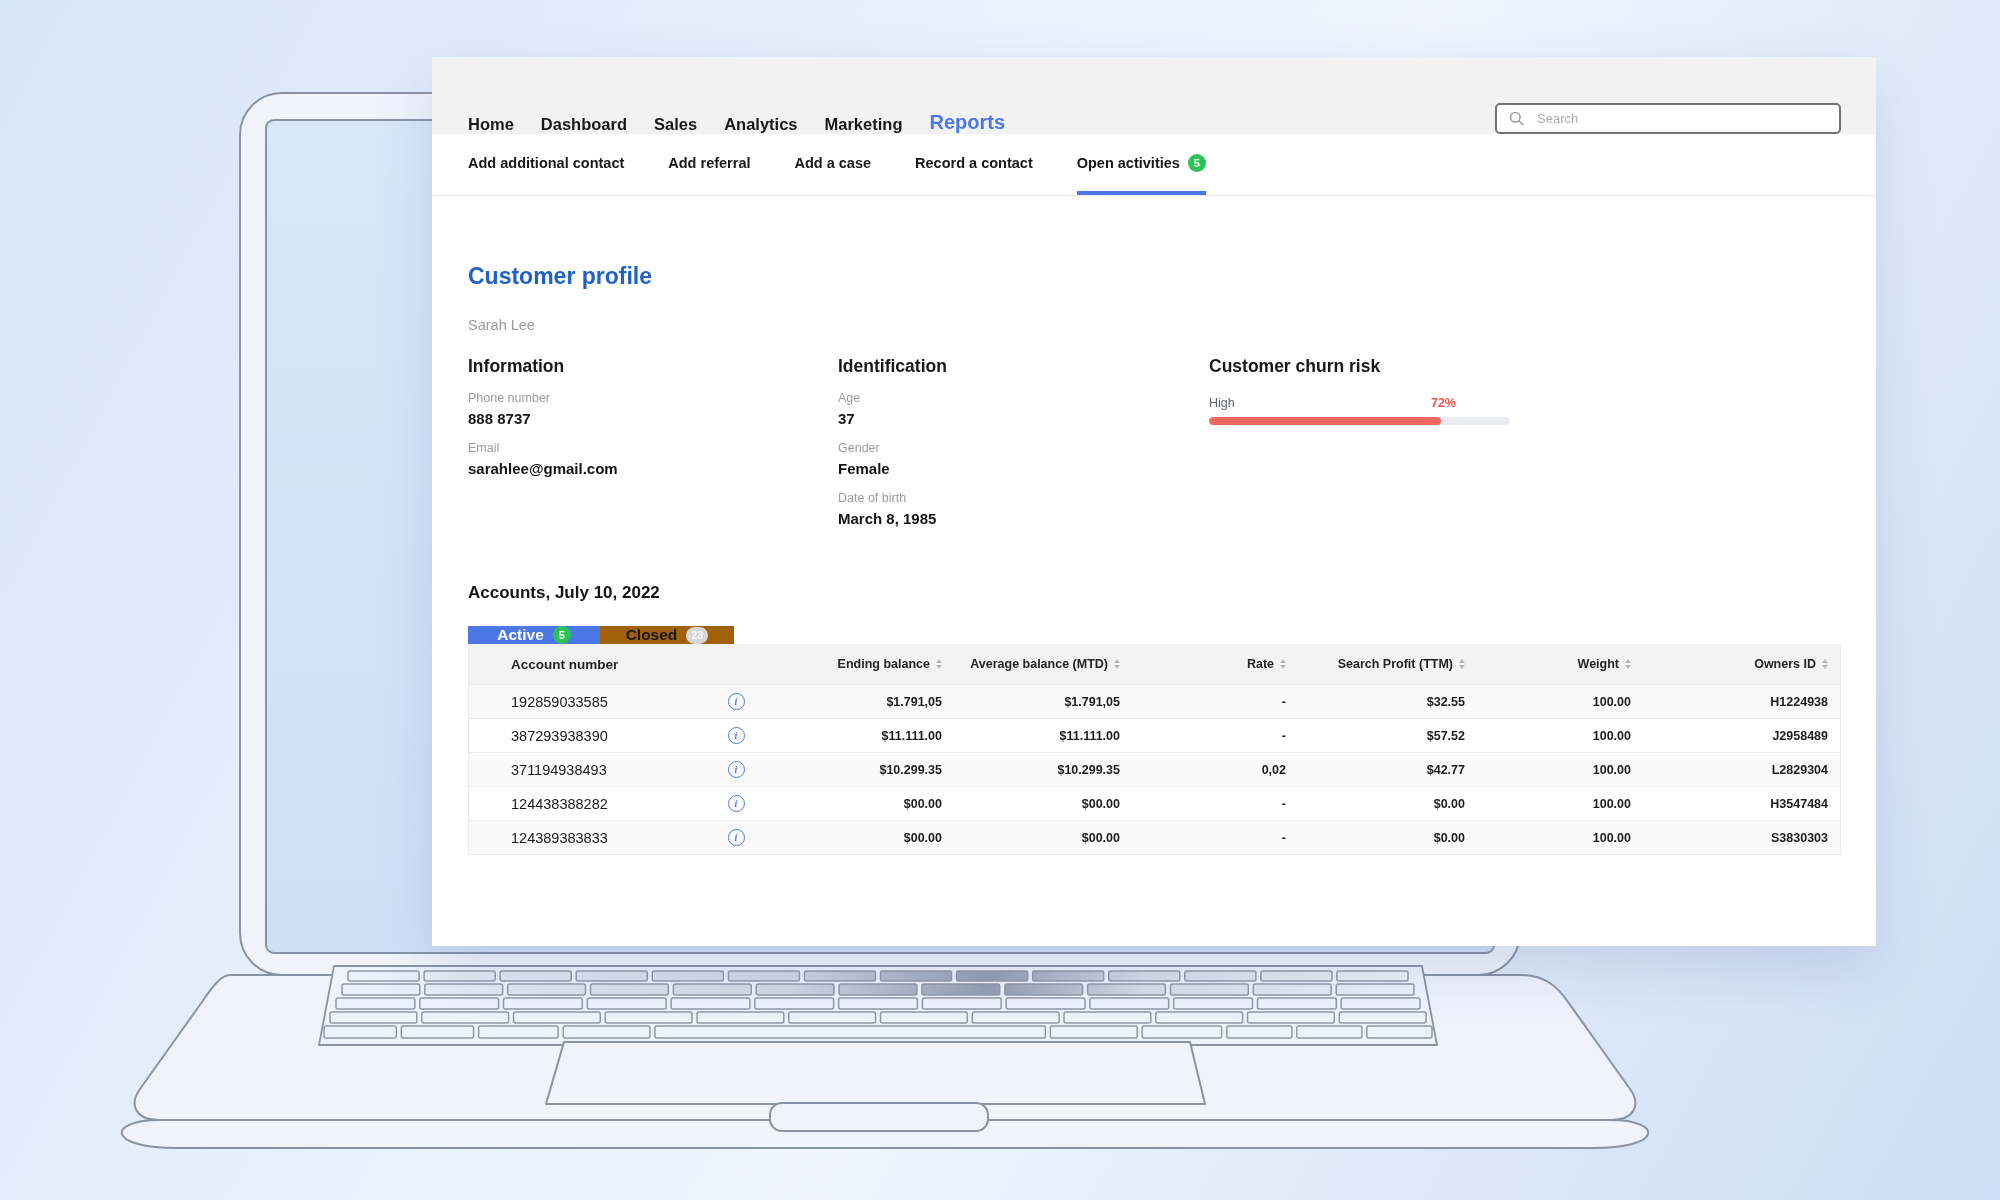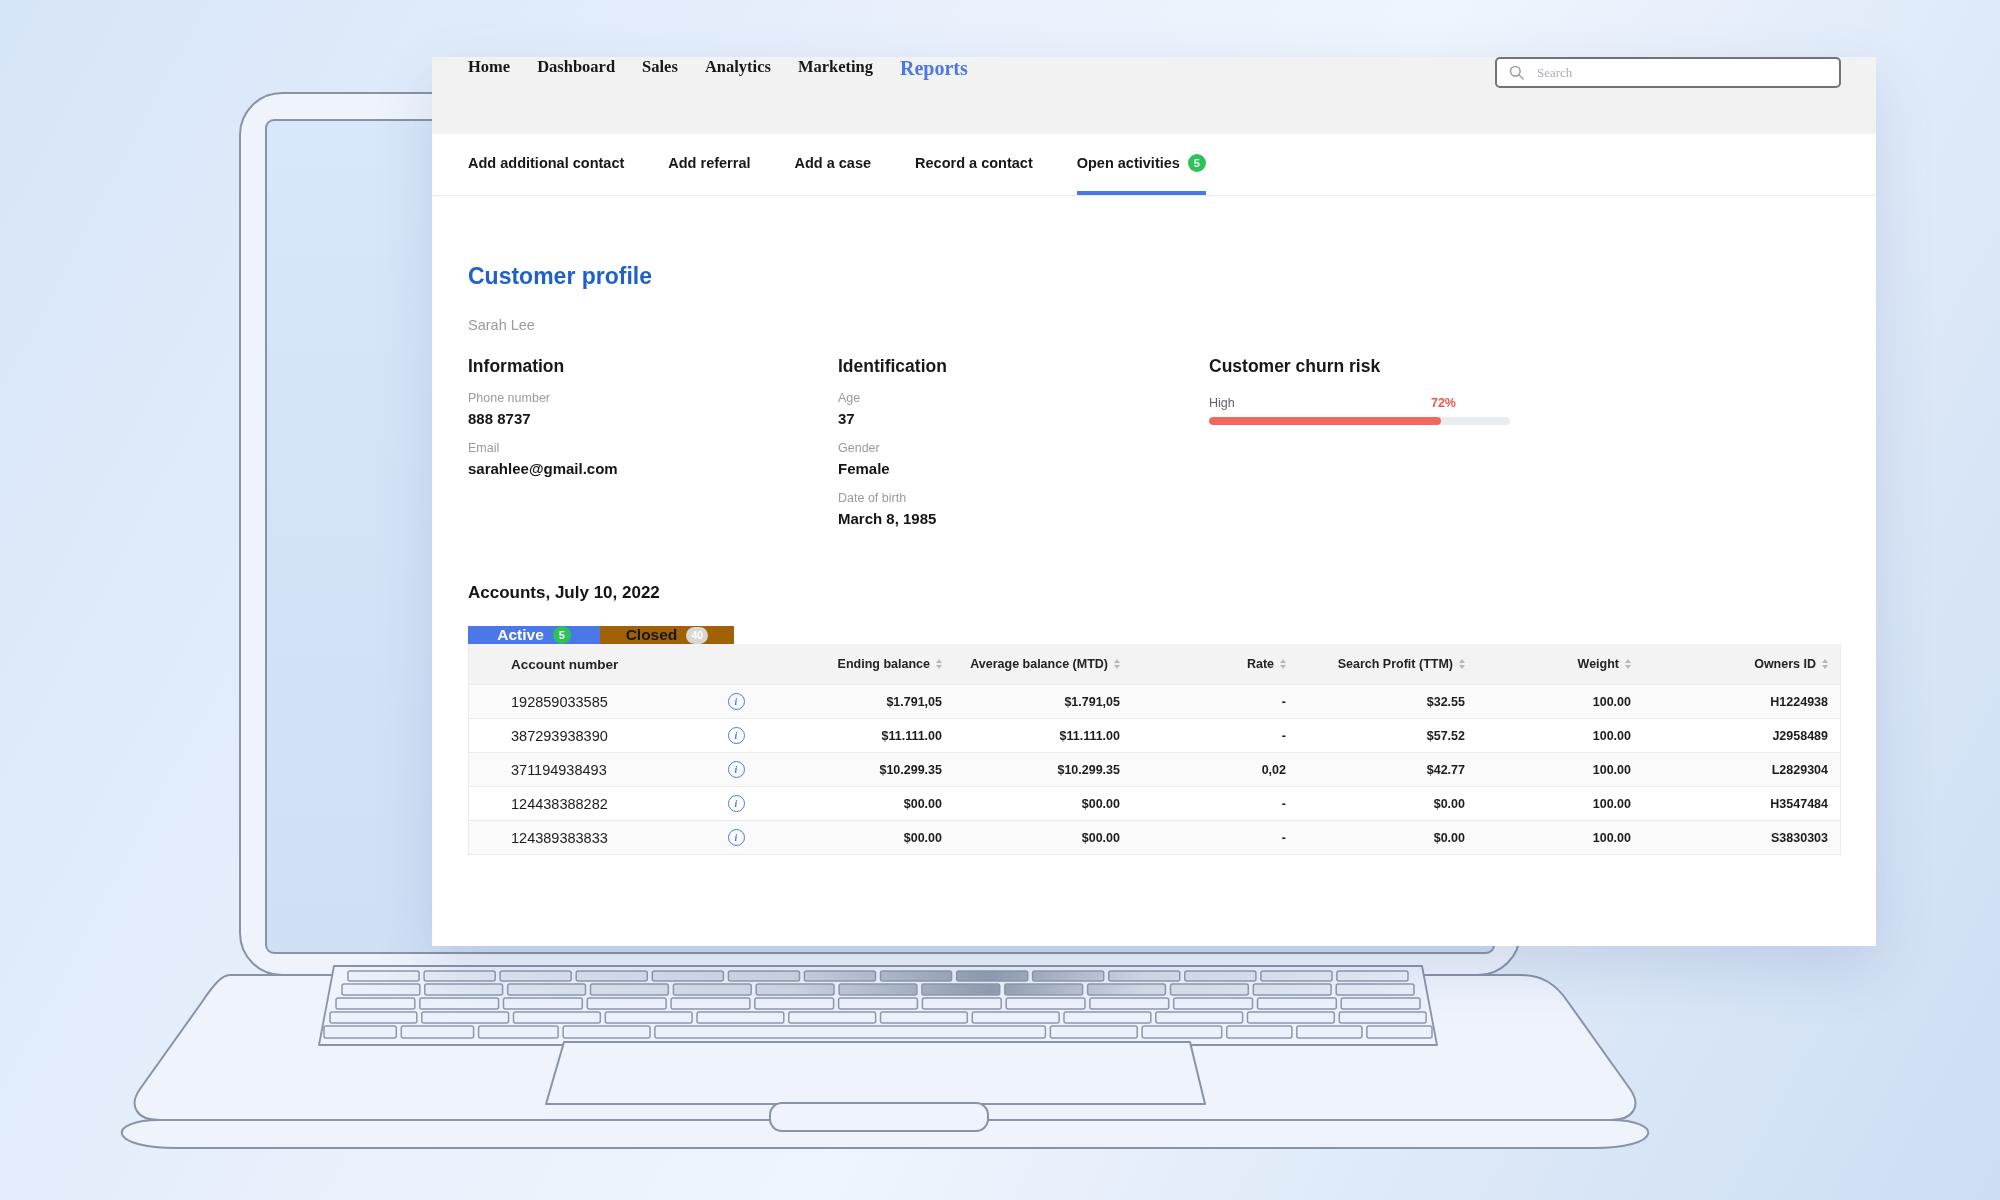--- a/index.html
+++ b/index.html
@@ -13,21 +13,21 @@
   svg.laptop{position:absolute;left:0;top:0;width:2000px;height:1200px;}
 
   
   .app{
     position:absolute;left:432px;top:57px;width:1444px;height:889px;
     background:#ffffff;box-shadow:0 22px 55px rgba(60,90,150,.16);
   }
   
   .topnav{
     height:77px;background:var(--topnav-bg);
-    display:flex;align-items:flex-start;padding:0 35px 0 36px;box-sizing:border-box;font-family:Liberation Serif, serif;
+    display:flex;align-items:flex-end;padding:0 35px 0 36px;box-sizing:border-box;
   }
   .nav-items{display:flex;align-items:center;gap:27px;}
   .nav-item{font-size:16.5px;font-weight:700;color:#17181a;cursor:pointer;}
   .nav-active{font-size:20px;font-weight:700;color:var(--accent);margin-left:27px;}
   .search{
     margin-left:auto;display:flex;align-items:center;gap:11px;
     width:346px;height:31px;background:#fff;border:2px solid #737373;border-radius:5px;
     padding:0 12px;box-sizing:border-box;
   }
   .search input{
@@ -286,21 +286,21 @@
 
       <div class="accounts-heading">Accounts, July 10, 2022</div>
 
       <div class="tabs">
         <div class="tab tab-active">
           <span>Active</span>
           <span class="badge-green">5</span>
         </div>
         <div class="tab tab-closed">
           <span>Closed</span>
-          <span class="badge-gray">40</span>
+          <span class="badge-gray">23</span>
         </div>
       </div>
 
       <div class="table">
         <div class="thead">
           <div class="th first">Account number</div>
           <div class="th">
               <span>Ending balance</span>
               <span class="sort">
                 <i class="up"></i>

